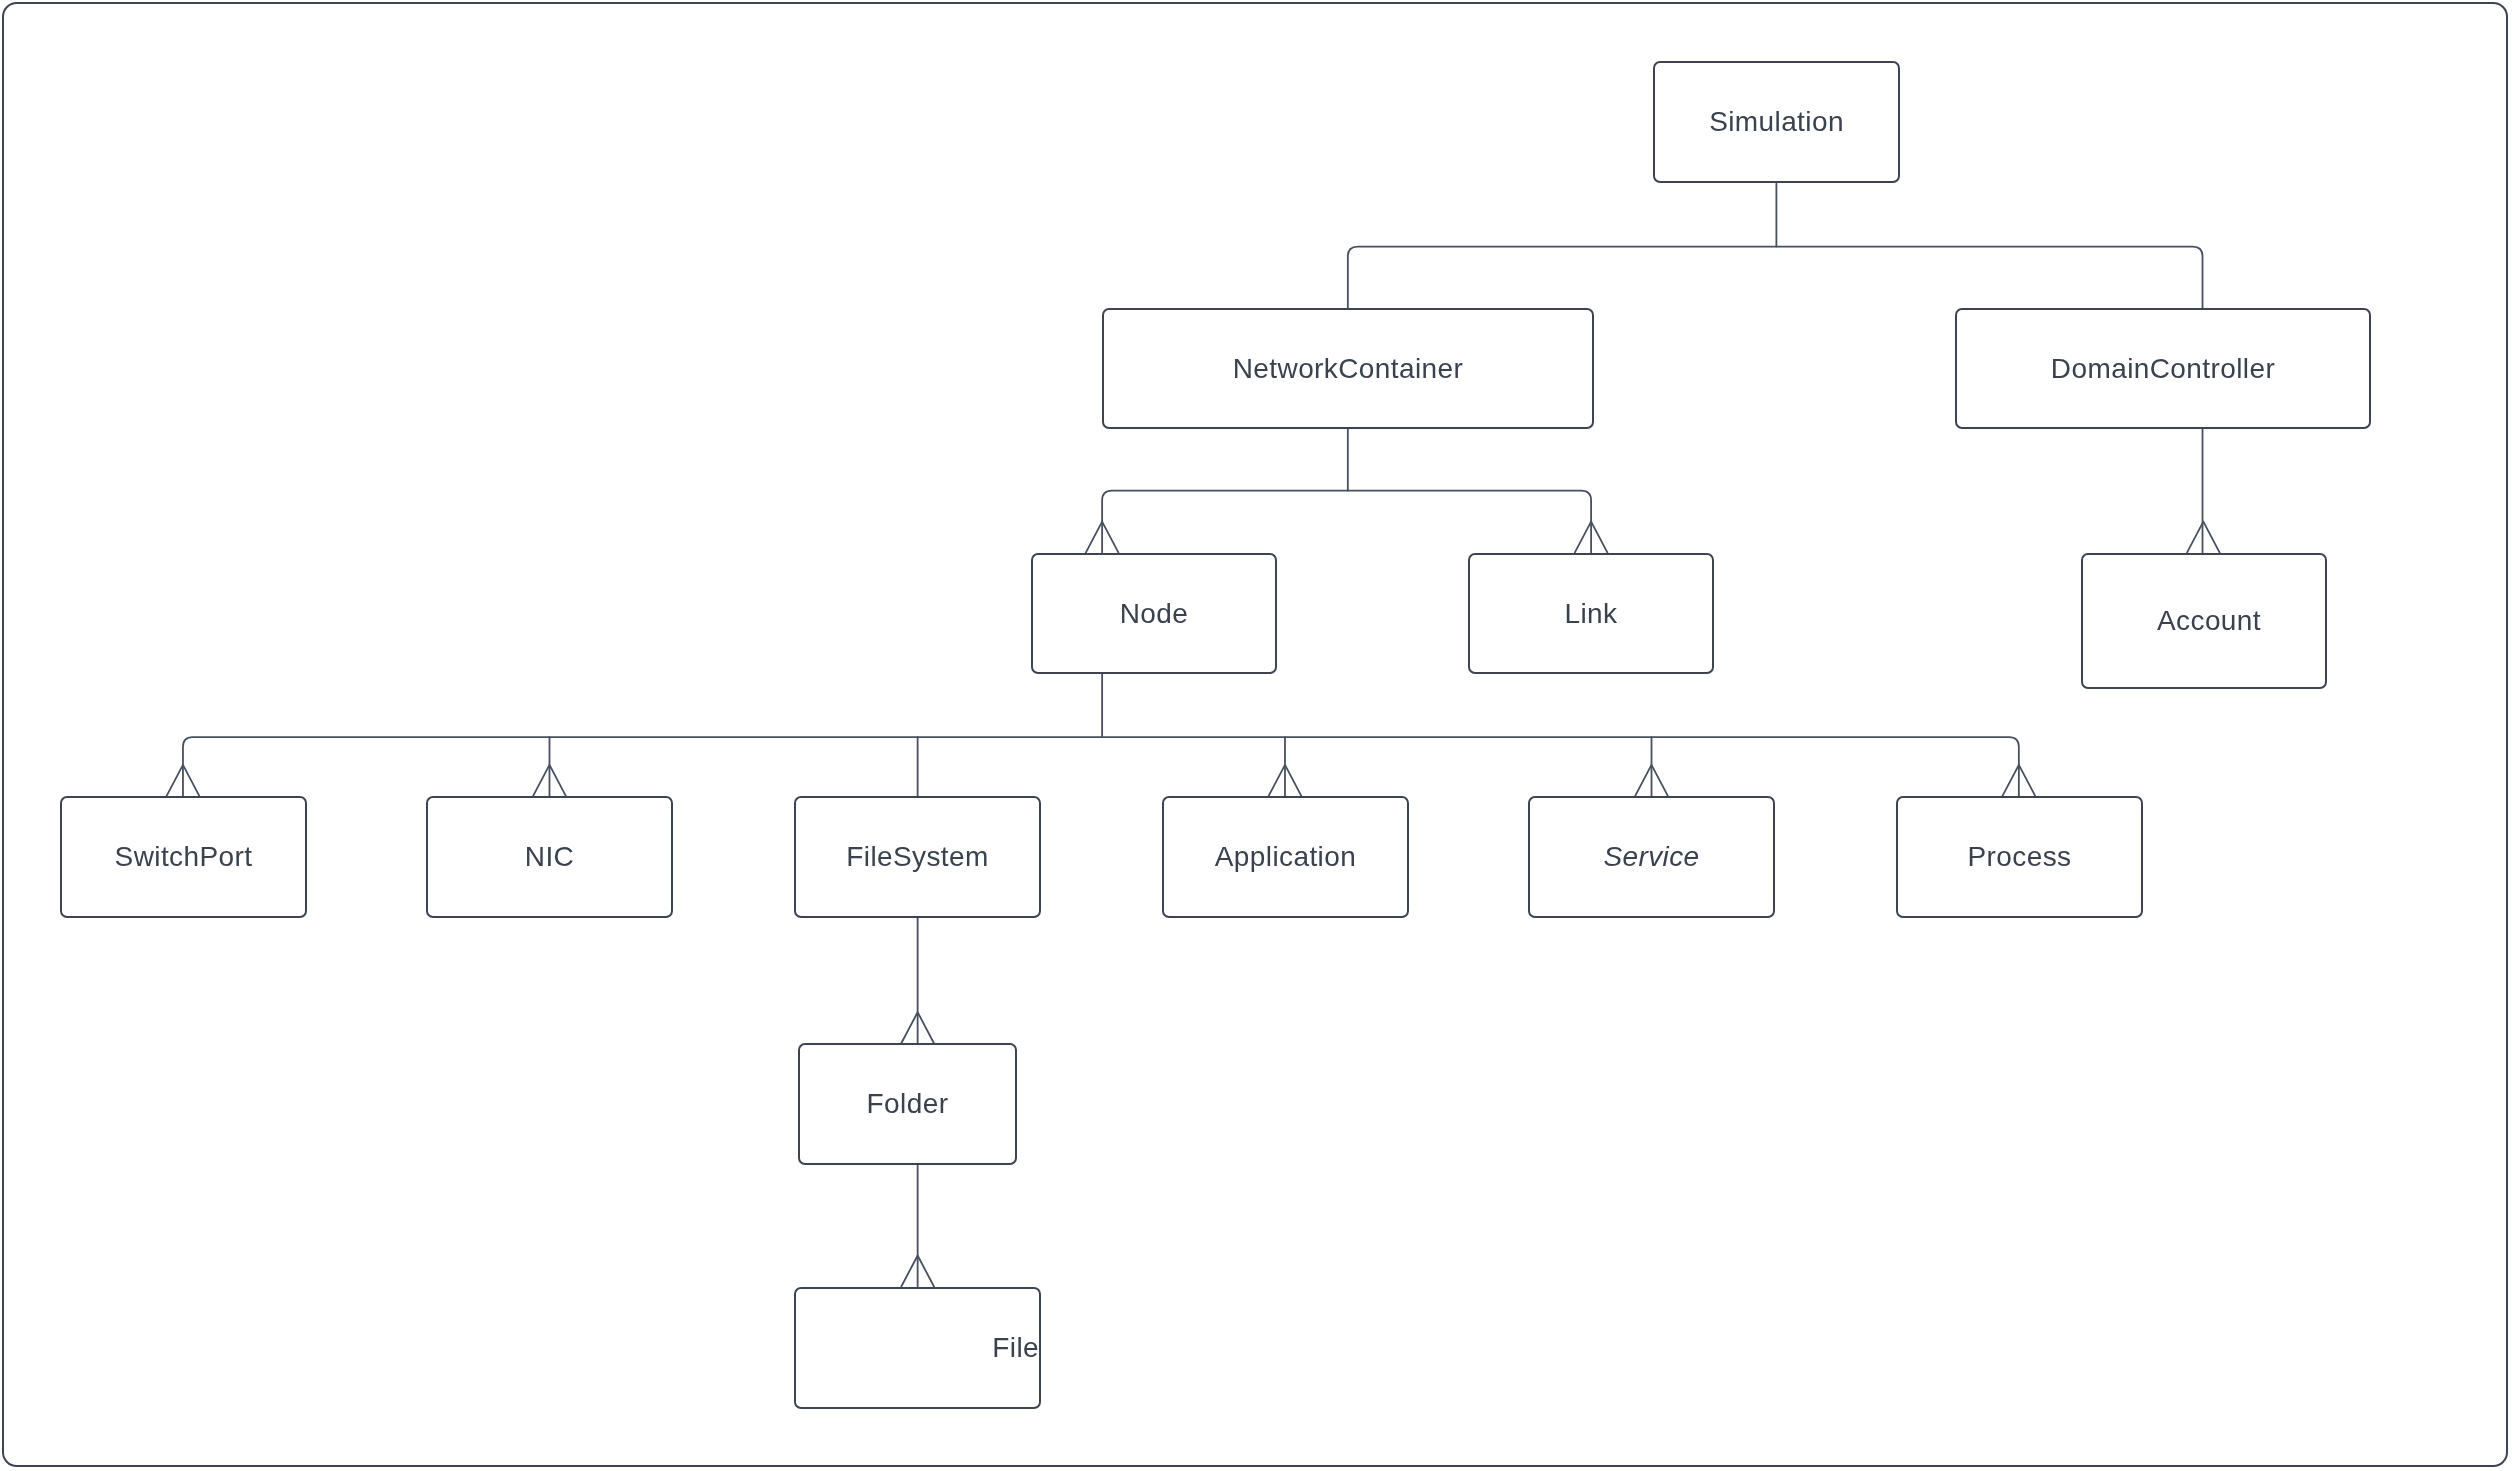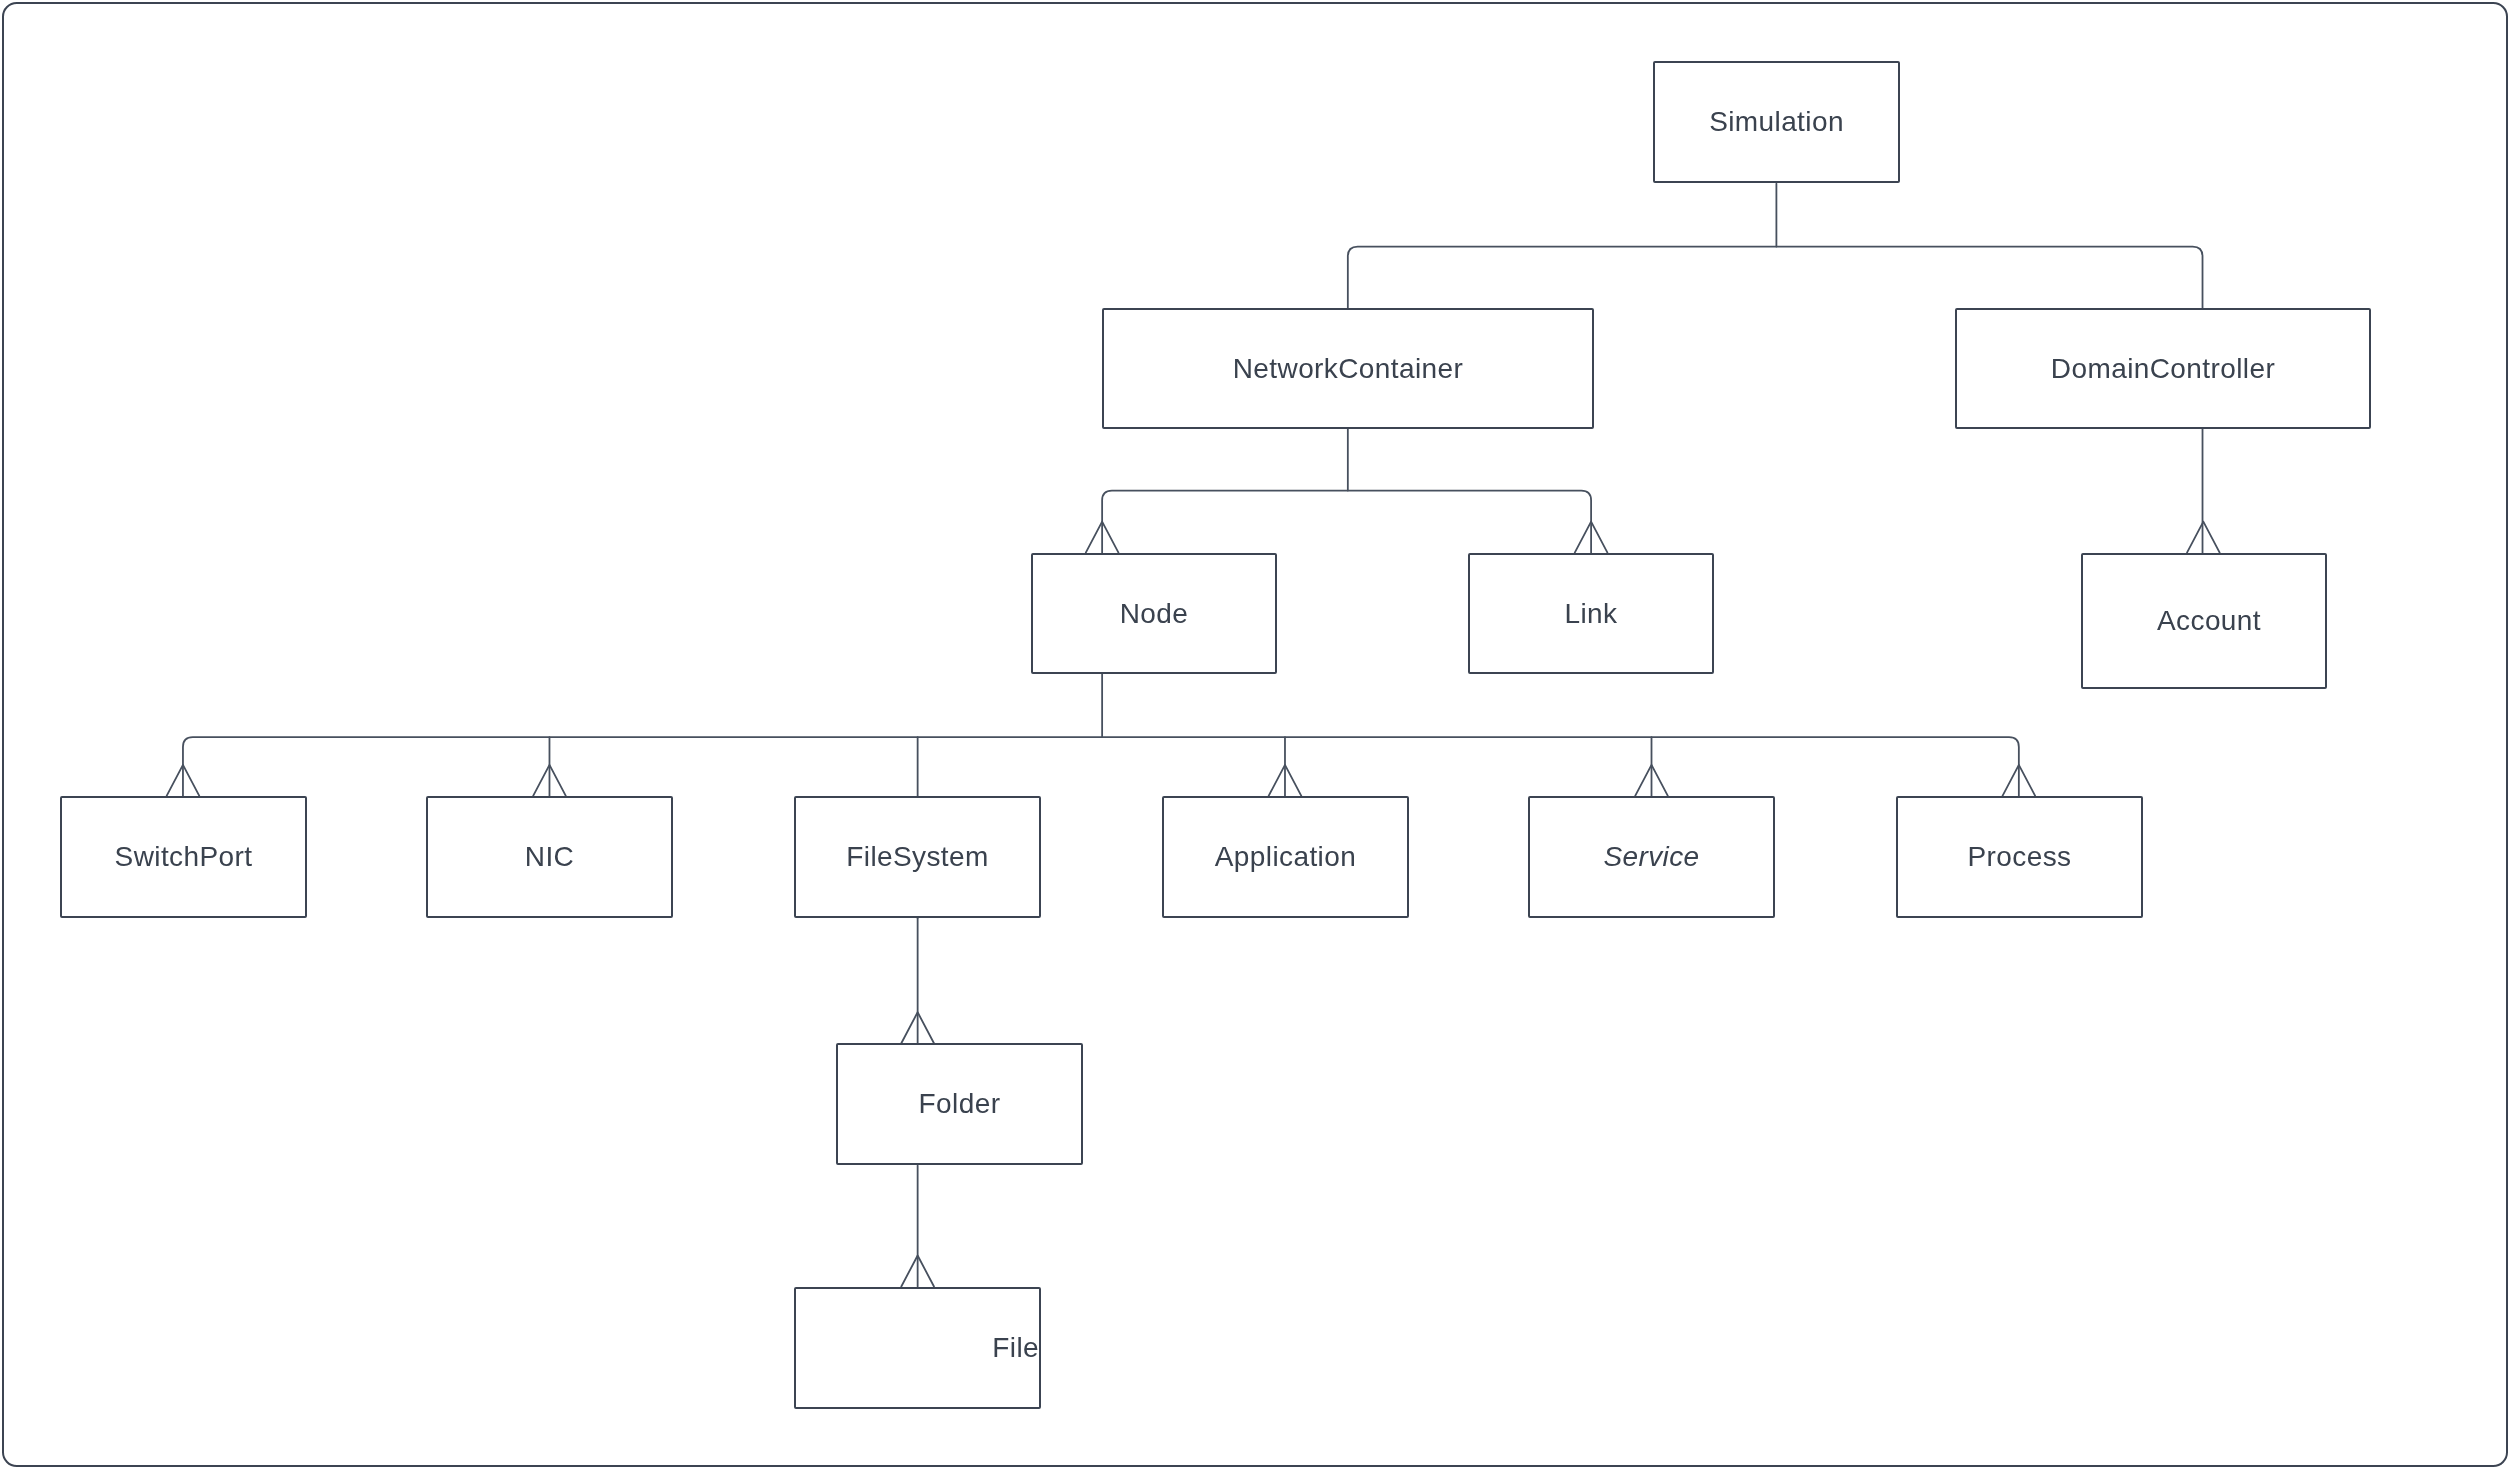--- a/index.html
+++ b/index.html
@@ -29,21 +29,21 @@
     stroke: #47505e;
     stroke-width: 2.2;
     stroke-linecap: round;
     stroke-linejoin: round;
   }
   .node {
     position: absolute;
     box-sizing: border-box;
     background: #ffffff;
     border: 2.4px solid #3c4452;
-    border-radius: 2px;
+    border-radius: 7px;
     display: flex;
     align-items: center;
     justify-content: center;
   }
   .node span {
     font-size: 28px;
     color: #3a424e;
     letter-spacing: 0.4px;
     white-space: nowrap;
   }
@@ -53,21 +53,21 @@
   .n-domaincontroller  { left: 1955px; top: 308px;  width: 416px; height: 121px; }
   .n-node              { left: 1031px; top: 553px;  width: 246px; height: 121px; align-items: center; }
   .n-link              { left: 1468px; top: 553px;  width: 246px; height: 121px; }
   .n-account           { left: 2081px; top: 553px;  width: 246px; height: 136px; padding-left: 10px; }
   .n-switchport        { left: 60px;   top: 796px;  width: 247px; height: 122px; }
   .n-nic               { left: 426px;  top: 796px;  width: 247px; height: 122px; }
   .n-filesystem        { left: 794px;  top: 796px;  width: 247px; height: 122px; }
   .n-application       { left: 1162px; top: 796px;  width: 247px; height: 122px; }
   .n-service           { left: 1528px; top: 796px;  width: 247px; height: 122px; font-style: italic; }
   .n-process           { left: 1896px; top: 796px;  width: 247px; height: 122px; }
-  .n-folder            { left: 836px;  top: 1043px; width: 247px; height: 122px; }
+  .n-folder            { left: 798px;  top: 1043px; width: 219px; height: 122px; }
   .n-file              { left: 794px;  top: 1287px; width: 247px; height: 122px; justify-content: flex-end; }
 </style>
 </head>
 <body>
 
 <div class="canvas">
 
   <svg class="edges" viewBox="0 0 3077 1802" width="2512" height="1471">
 
     <path d="M2176 225 V302"></path>

